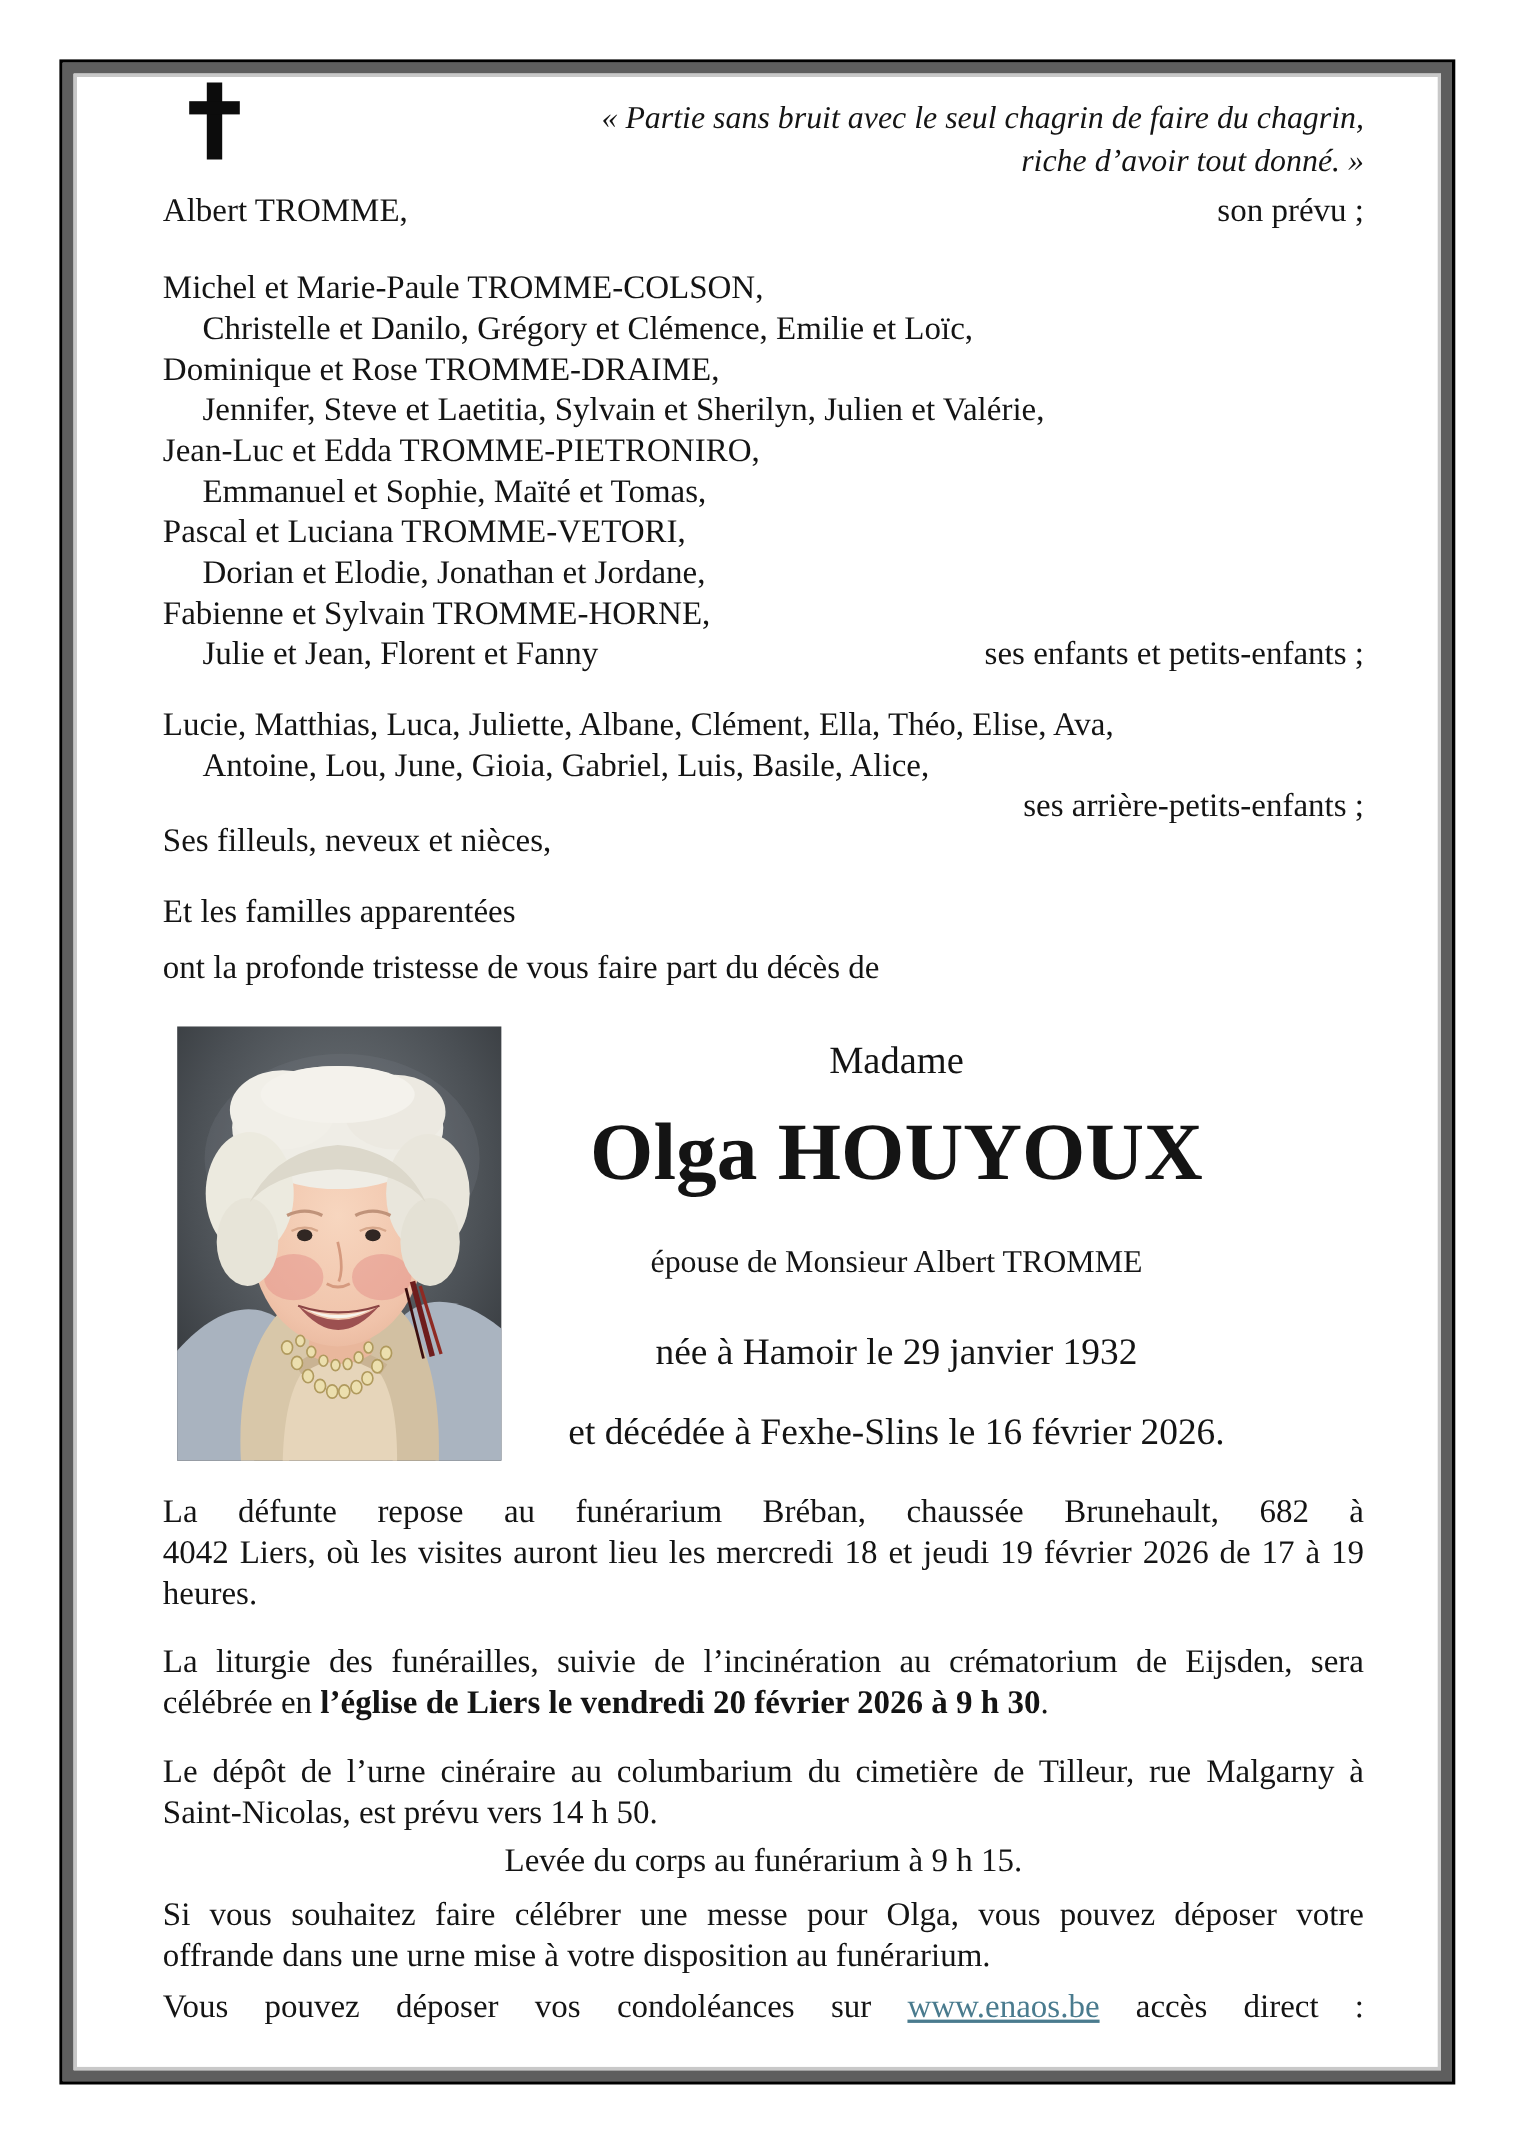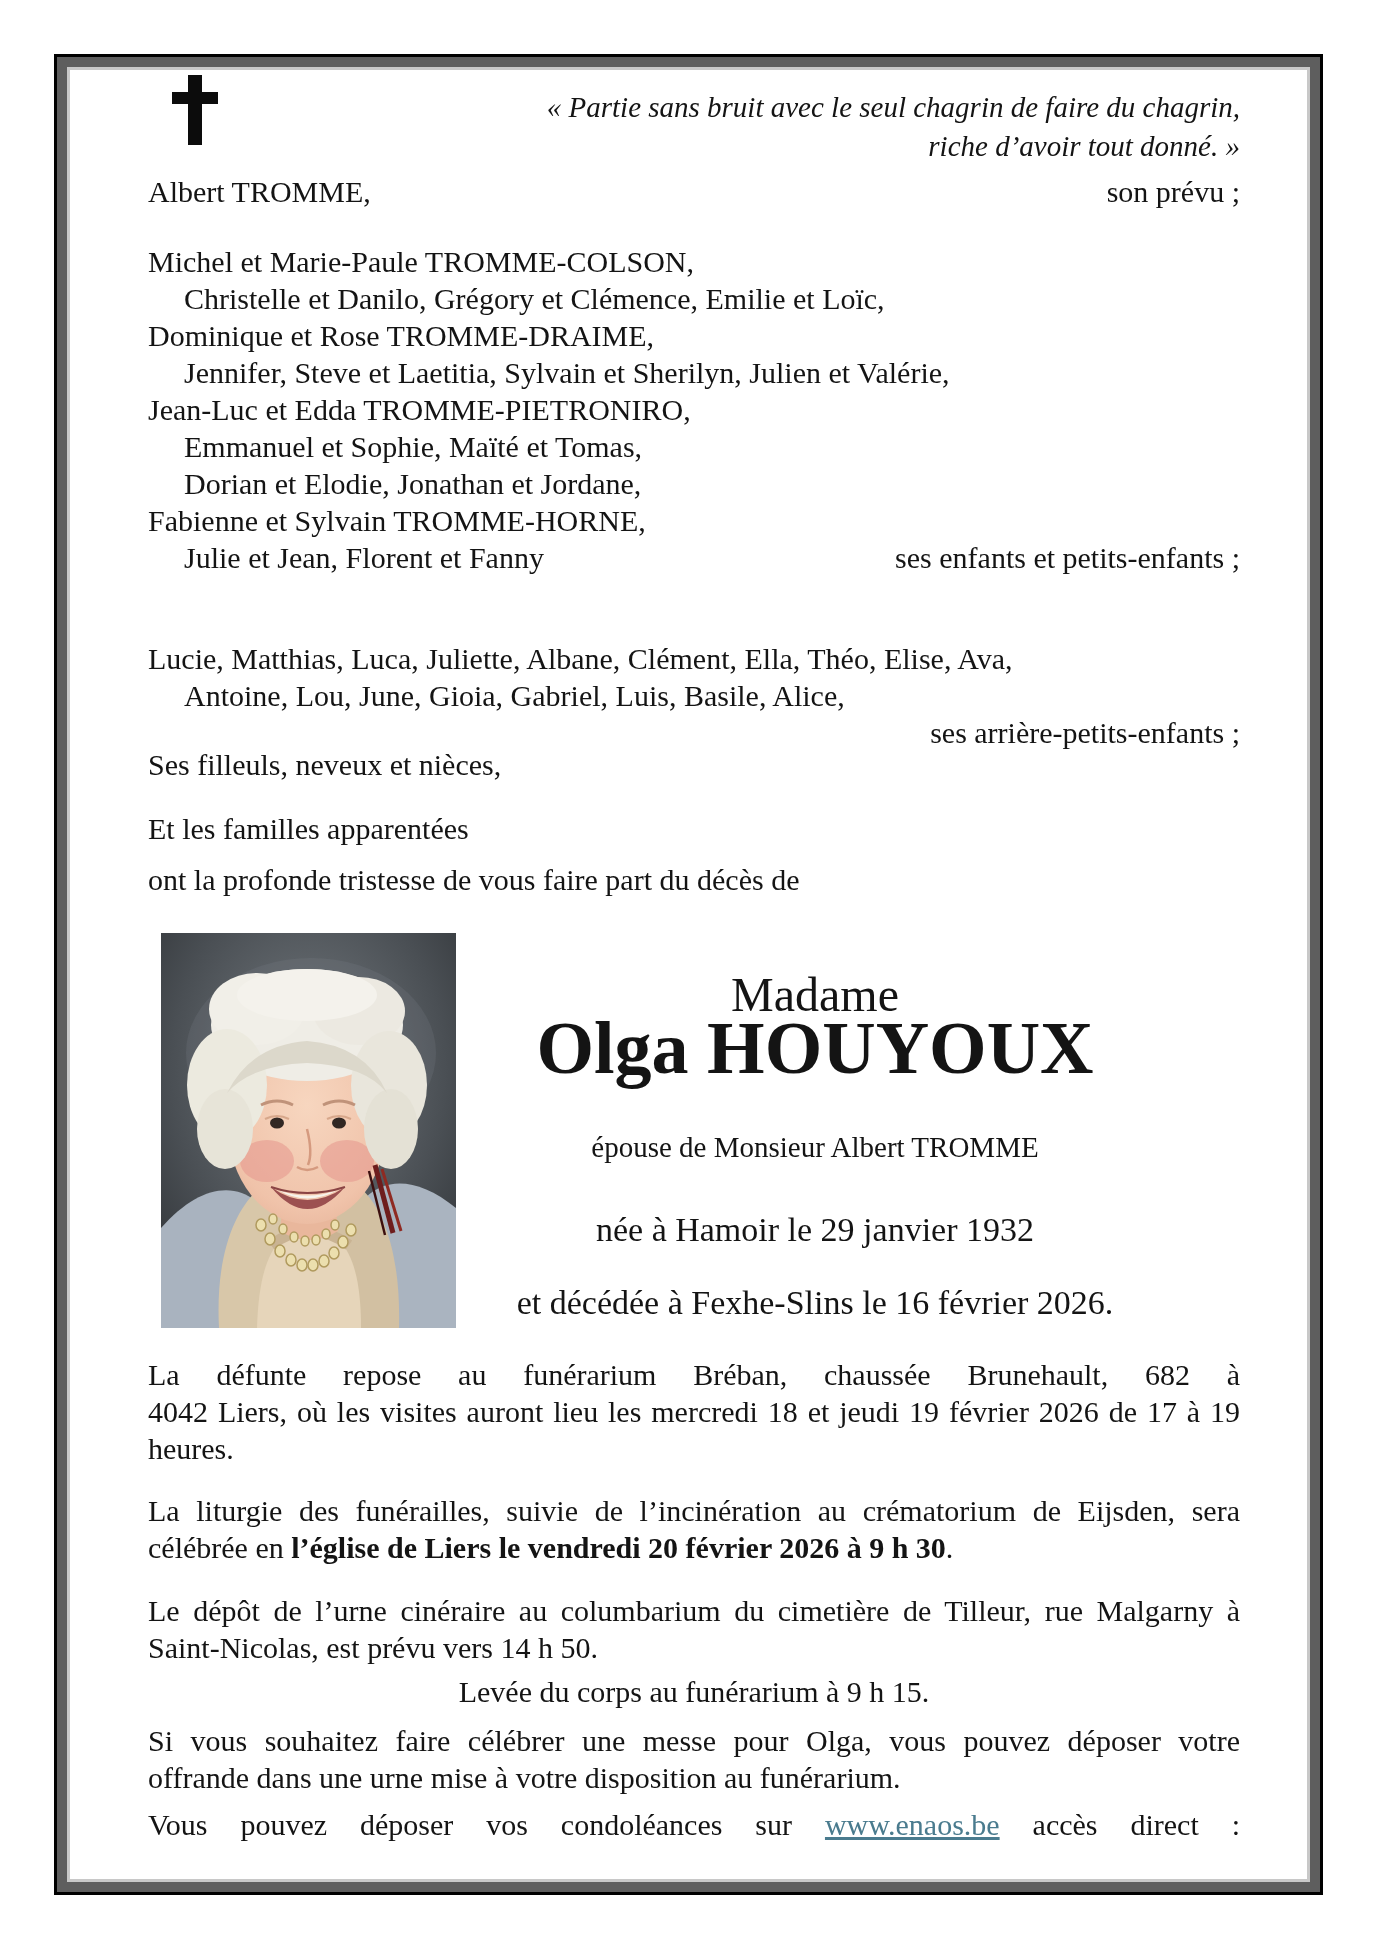--- a/index.html
+++ b/index.html
@@ -30,21 +30,21 @@
   .just   { text-align:justify; text-align-last:justify; }
   .line   { white-space:normal; }
 
   
   .cross { left:172px; top:75px; width:46px; height:70px; }
   .cross .v { position:absolute; left:16px; top:0; width:14px; height:70px; background:#0c0c0c; }
   .cross .h { position:absolute; left:0; top:17px; width:46px; height:12px; background:#0c0c0c; }
 
   
   .ctr-col { left:460px; width:710px; text-align:center; }
-  .madame { font-size:48px; line-height:40px;margin-top:31px; }
+  .madame { font-size:35px; line-height:40px; }
   .name   { font-size:74px; line-height:76px; font-weight:bold; }
   .epouse { font-size:29px; line-height:46px; }
   .dates  { font-size:34px; line-height:40px; }
 
   b, .bold { font-weight:bold; }
   .link { color:#4a7b8e; text-decoration:underline; cursor:pointer; }
 
   .photo { left:161px; top:933px; width:295px; height:395px; }
   .photo svg { display:block; }
 </style>
@@ -72,20 +72,21 @@
   <span>son prévu ;</span>
 </div>
 
 <div class="abs col body30" style="top:243px;">
   <div class="line">Michel et Marie-Paule TROMME-COLSON,</div>
   <div class="line indent">Christelle et Danilo, Grégory et Clémence, Emilie et Loïc,</div>
   <div class="line">Dominique et Rose TROMME-DRAIME,</div>
   <div class="line indent">Jennifer, Steve et Laetitia, Sylvain et Sherilyn, Julien et Valérie,</div>
   <div class="line">Jean-Luc et Edda TROMME-PIETRONIRO,</div>
   <div class="line indent">Emmanuel et Sophie, Maïté et Tomas,</div>
+  <div class="line">Pascal et Luciana TROMME-VETORI,</div>
   <div class="line indent">Dorian et Elodie, Jonathan et Jordane,</div>
   <div class="line">Fabienne et Sylvain TROMME-HORNE,</div>
   <div class="line row">
     <span class="indent">Julie et Jean, Florent et Fanny</span>
     <span>ses enfants et petits-enfants ;</span>
   </div>
 </div>
 
 <div class="abs col body30" style="top:640px;">
   <div class="line">Lucie, Matthias, Luca, Juliette, Albane, Clément, Ella, Théo, Elise, Ava,</div>

